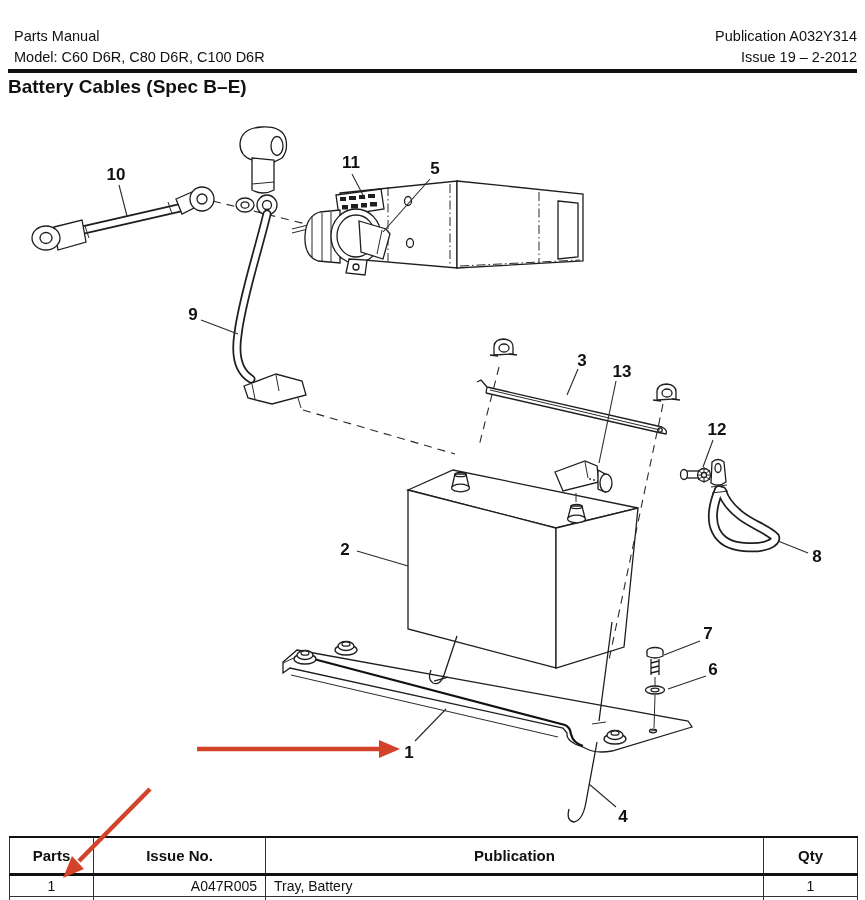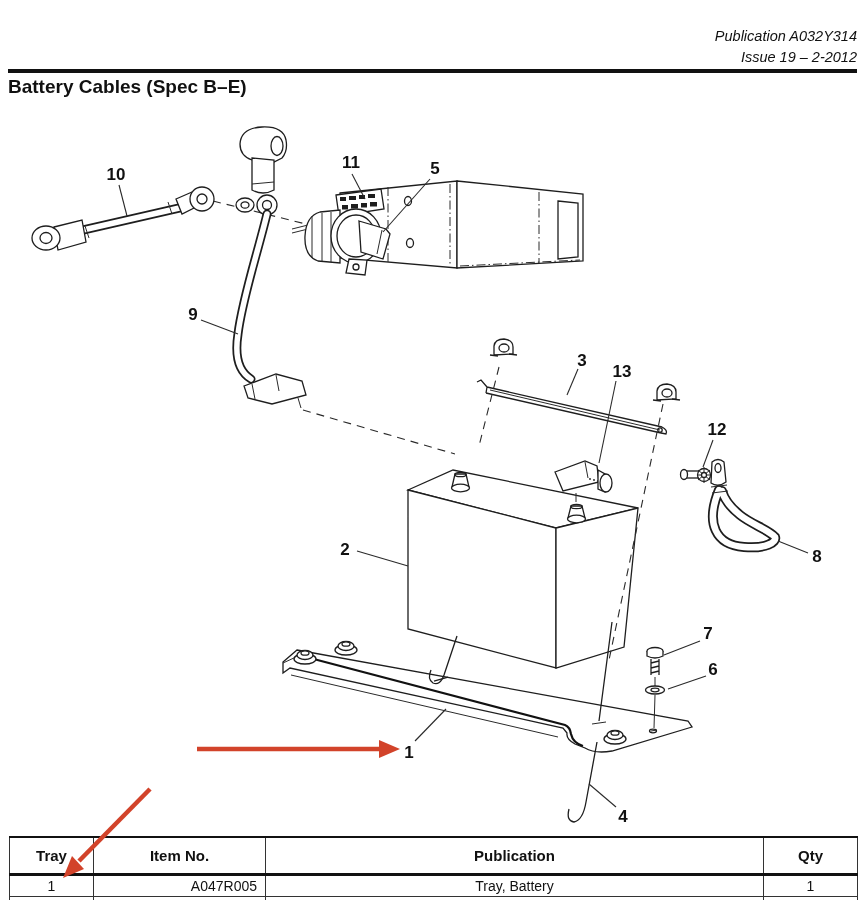--- a/index.html
+++ b/index.html
@@ -1,21 +1,21 @@
 <!DOCTYPE html>
 <html><head>
 <meta charset="utf-8">
 <style>
   html,body{margin:0;padding:0;}
   body{
     width:865px;height:900px;overflow:hidden;background:#ffffff;
     font-family:"Liberation Sans", sans-serif;color:#111;position:relative;
   }
   .hdr-left{position:absolute;left:14px;top:26px;font-size:14.5px;line-height:21px;}
-  .hdr-right{position:absolute;right:8px;top:26px;font-size:14.5px;line-height:21px;text-align:right;font-style:italic;}
+  .hdr-right{position:absolute;right:8px;top:26px;font-size:14.5px;line-height:21px;text-align:right;}
   .rule{position:absolute;left:8px;top:69px;width:849px;height:4px;background:#111;}
   .page-title{position:absolute;left:8px;top:76px;font-size:19px;font-weight:bold;}
   svg#diagram-svg{position:absolute;left:0;top:0;pointer-events:none;z-index:5;}
   .ln{stroke:#1e1e1e;stroke-width:1.3;fill:none;}
   .fw{stroke:#1e1e1e;stroke-width:1.3;fill:#ffffff;}
   .fd{fill:#1e1e1e;stroke:none;}
   .thin{stroke:#2a2a2a;stroke-width:1;fill:none;}
   .dash{stroke:#2a2a2a;stroke-width:1.1;fill:none;stroke-dasharray:8 6;}
   .dashdot{stroke:#2a2a2a;stroke-width:1;fill:none;stroke-dasharray:9 3 1.5 3;}
   .tube-o{stroke:#1e1e1e;stroke-width:9;fill:none;stroke-linecap:round;}
@@ -34,48 +34,50 @@
   table.parts th, table.parts td{border:1.5px solid #333;padding:0 8px;background:#fff;}
   table.parts th{height:35px;font-size:15px;font-weight:bold;text-align:center;border-top:2.5px solid #111;border-bottom:3px solid #111;}
   table.parts td{height:20px;}
   table.parts tr.partial td{height:12px;}
   col.c-item{width:84px;} col.c-part{width:172px;} col.c-desc{width:498px;} col.c-qty{width:94px;}
 </style>
 </head>
 <body>
 
 <div class="hdr-left">
+  <div>Parts Manual</div>
+  <div>Model: C60 D6R, C80 D6R, C100 D6R</div>
 </div>
 <div class="hdr-right">
   <div>Publication A032Y314</div>
   <div>Issue 19 – 2-2012</div>
 </div>
 <div class="rule"></div>
 <div class="page-title">Battery Cables (Spec B–E)</div>
 
 <table class="parts">
   <colgroup>
       <col class="c-item">
       <col class="c-part">
       <col class="c-desc">
       <col class="c-qty">
     </colgroup>
   <thead>
     <tr>
-      <th>Tray</th>
-      <th>Item No.</th>
+      <th>Parts</th>
+      <th>Issue No.</th>
       <th>Publication</th>
       <th>Qty</th>
     </tr>
   </thead>
   <tbody>
       <tr class="">
         <td style="text-align: center;">1</td>
         <td style="text-align: right;">A047R005</td>
-        <td style="text-align: center;">Tray, Battery</td>
+        <td style="text-align: left;">Tray, Battery</td>
         <td style="text-align: center;">1</td>
       </tr>
       <tr class="partial">
         <td style="text-align: center;"></td>
         <td style="text-align: left;"></td>
         <td style="text-align: left;"></td>
         <td style="text-align: center;"></td>
       </tr>
     </tbody>
 </table>

